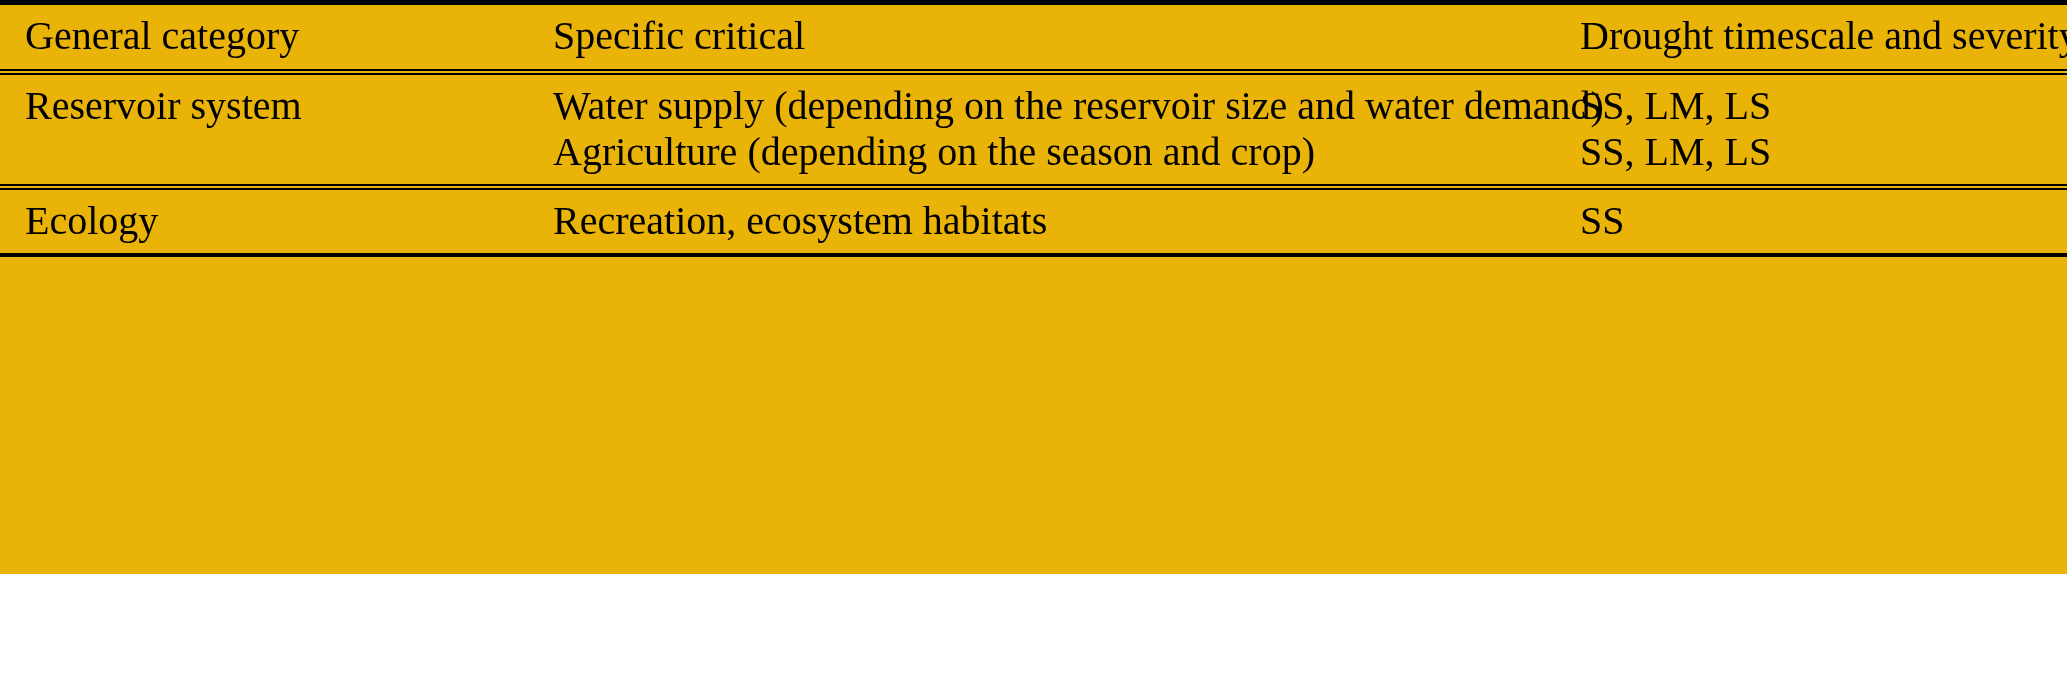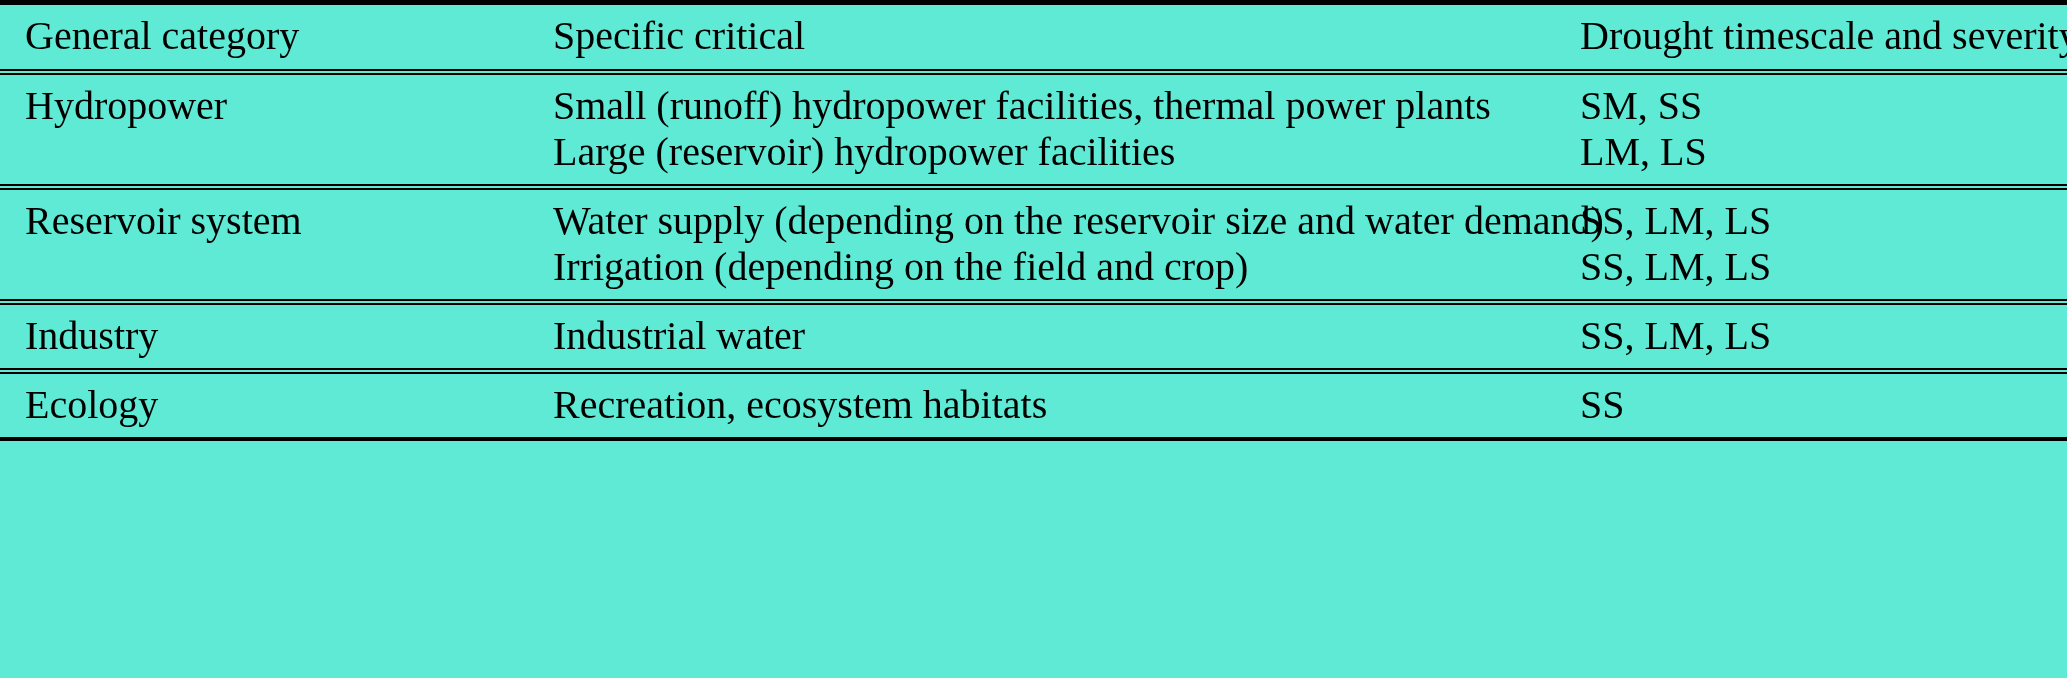--- a/index.html
+++ b/index.html
@@ -2,22 +2,22 @@
 <html><head>
 <meta charset="utf-8">
 <style>
   html, body {
     margin: 0;
     padding: 0;
     background: #ffffff;
   }
   .page {
     width: 2067px;
-    height: 678px;
-    background: #5eead4;
+    height: 574px;
+    background: #eab308;
     overflow: hidden;
   }
   table.paper-table {
     border-collapse: collapse;
     table-layout: fixed;
     width: 2067px;
     font-family: "Liberation Serif", "DejaVu Serif", serif;
     font-size: 40px;
     color: #000000;
     border-top: 5px solid #000000;
@@ -64,52 +64,28 @@
             <div class="line">Specific critical</div>
           </th>
         <th>
             <div class="line">Drought timescale and severity</div>
           </th>
       </tr>
     </thead>
     <tbody>
       <tr>
         <td>
-          <div class="line">Hydropower</div>
-        </td>
-        <td>
-          <div class="line">Small (runoff) hydropower facilities, thermal power plants</div>
-          <div class="line">Large (reservoir) hydropower facilities</div>
-        </td>
-        <td>
-          <div class="line">SM, SS</div>
-          <div class="line">LM, LS</div>
-        </td>
-      </tr>
-      <tr>
-        <td>
           <div class="line">Reservoir system</div>
         </td>
         <td>
           <div class="line">Water supply (depending on the reservoir size and water demand)</div>
-          <div class="line">Irrigation (depending on the field and crop)</div>
+          <div class="line">Agriculture (depending on the season and crop)</div>
         </td>
         <td>
           <div class="line">SS, LM, LS</div>
-          <div class="line">SS, LM, LS</div>
-        </td>
-      </tr>
-      <tr>
-        <td>
-          <div class="line">Industry</div>
-        </td>
-        <td>
-          <div class="line">Industrial water</div>
-        </td>
-        <td>
           <div class="line">SS, LM, LS</div>
         </td>
       </tr>
       <tr>
         <td>
           <div class="line">Ecology</div>
         </td>
         <td>
           <div class="line">Recreation, ecosystem habitats</div>
         </td>

